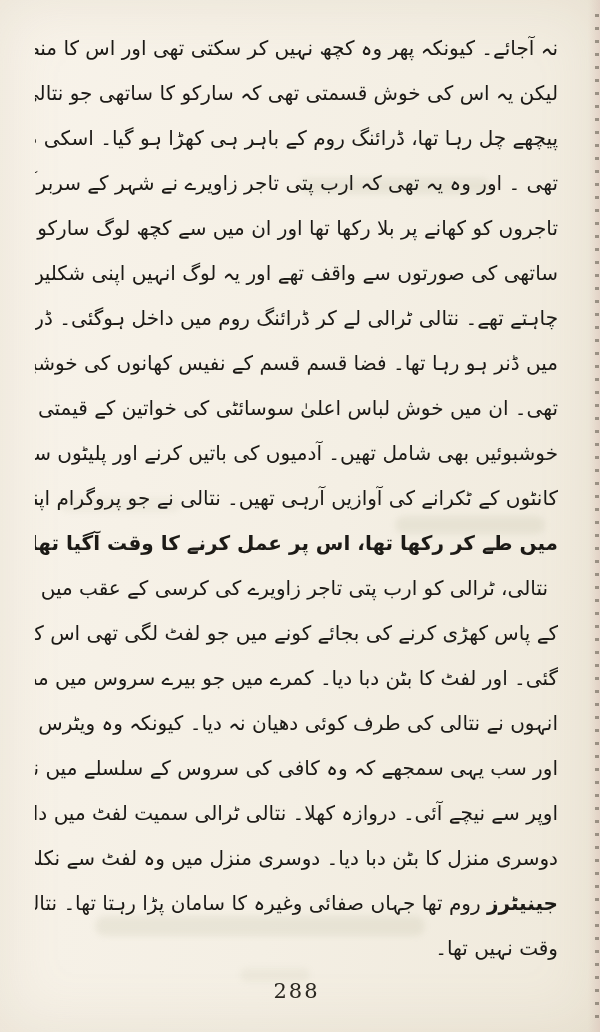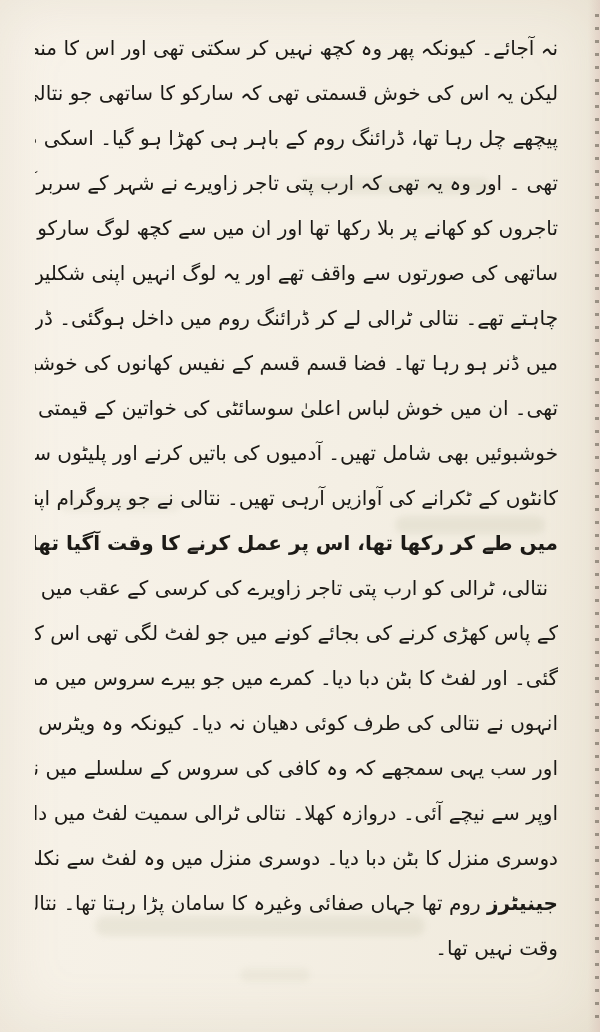--- a/index.html
+++ b/index.html
@@ -90,14 +90,15 @@
     <div class="line">اور سب یہی سمجھے کہ وہ کافی کی سروس کے سلسلے میں نیچے جا رہی ہوگی۔ لفٹ</div>
     <div class="line">اوپر سے نیچے آئی۔ دروازہ کھلا۔ نتالی ٹرالی سمیت لفٹ میں داخل ہوگئی اور</div>
     <div class="line">دوسری منزل کا بٹن دبا دیا۔ دوسری منزل میں وہ لفٹ سے نکلی۔ ساتھ ہی</div>
     <div class="line">
       <span class="bold">جینیٹرز</span>
       <span>روم تھا جہاں صفائی وغیرہ کا سامان پڑا رہتا تھا۔ نتالی کے پاس زیادہ</span>
     </div>
     <div class="line line-end-right">وقت نہیں تھا۔</div>
   </div>
 
+  <div class="page-number">288</div>
 
 </div>
 
 </body></html>

